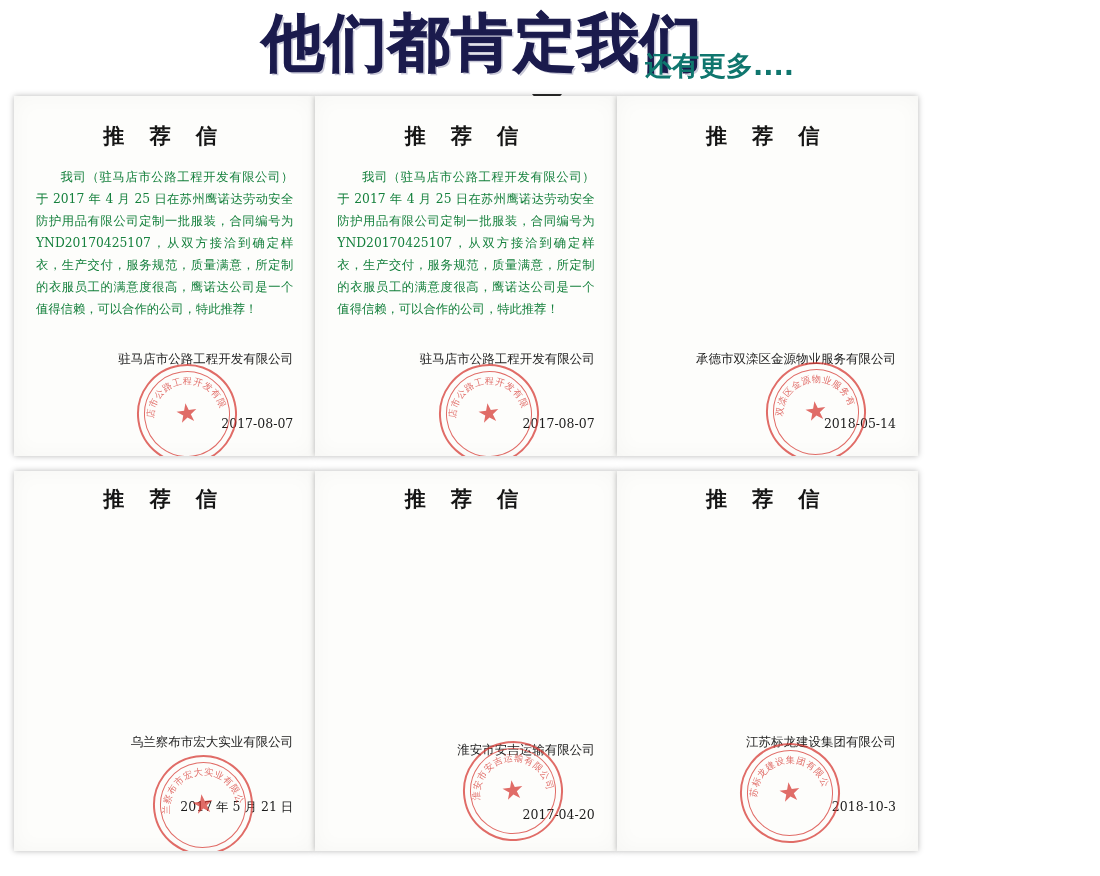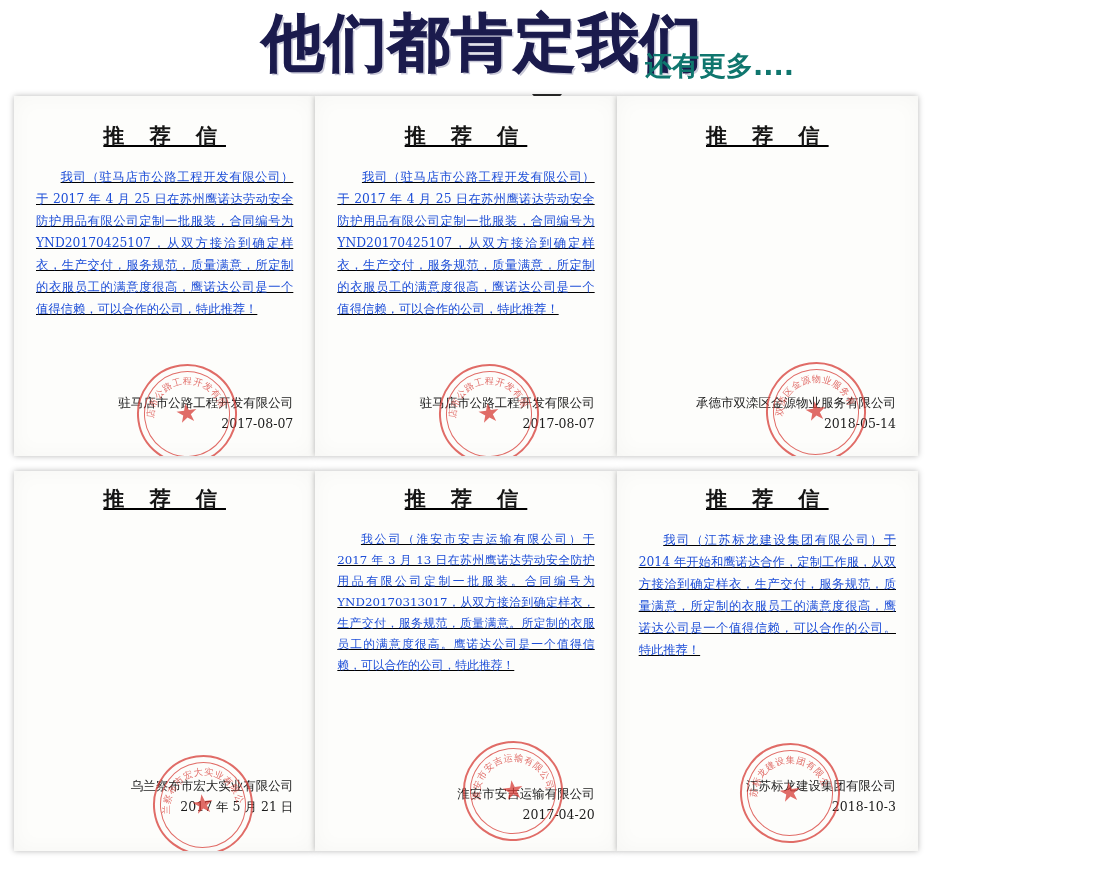--- a/index.html
+++ b/index.html
@@ -54,21 +54,20 @@
     border-right: 15px solid transparent;
     border-top: 18px solid #2a2a2a;
   }
   .arrow-top { left: 532px; top: 94px; }
   .arrow-mid { left: 547px; top: 742px; }
 
   
   .grid {
     position: relative;
     width: 932px;
-    text-decoration: underline;
   }
   .row {
     display: flex;
     justify-content: space-between;
     padding: 0 14px;
     box-sizing: border-box;
   }
   .row-1 { height: 375px; }
   .row-2 { height: 393px; }
 
@@ -91,38 +90,38 @@
     color: #141414;
     margin-top: 26px;
     font-family: "DejaVu Serif", serif;
   }
   .r2 .letter-title { margin-top: 14px; }
 
   .letter-body {
     margin: 16px 22px 0 22px;
     font-size: 12.3px;
     line-height: 22px;
-    color: #1d4ed8;
+    color: #15803d;
     text-align: justify;
     text-indent: 2em;
     font-family: "DejaVu Serif", serif;
   }
   .letter-body.tight { font-size: 11.8px; line-height: 21px; }
 
   .sign {
     position: absolute;
     right: 22px;
     text-align: right;
     font-size: 12.5px;
     line-height: 21px;
     color: #1c1c1c;
     font-family: "DejaVu Serif", serif;
   }
   .sign .company { white-space: nowrap; }
-  .sign .date { white-space: nowrap; }
+  .sign .date { white-space: nowrap; margin-top: 44px; }
 
   
   .stamp {
     position: absolute;
     width: 96px;
     height: 96px;
     border: 2.5px solid #d6352f;
     border-radius: 50%;
     opacity: 0.72;
     transform: rotate(-8deg);
@@ -235,38 +234,36 @@
         <svg class="arc" viewBox="0 0 96 96">
           <path id="a4" d="M 14,52 A 34,34 0 0 1 82,52" fill="none"></path>
           <text><textPath href="#a4" startOffset="50%" text-anchor="middle">乌兰察布市宏大实业有限公司</textPath></text>
         </svg>
         <div class="star">★</div>
       </div>
     </div>
 
     <div class="letter">
       <div class="letter-title">推 荐 信</div>
-      <div class="letter-body tight">我公司（淮安市安吉运输有限公司）于 2017 年 3 月 13 日在苏州鹰诺达劳动安全防护用品有限公司定制一批服装。合同编号为 YND20170313017，从双方接洽到确定样衣，生产交付，服务规范，质量满意。所定制的衣服员工的满意度很高。鹰诺达公司是一个值得信赖，可以合作的公司，特此推荐！</div>
       <div class="sign" style="bottom:26px;">
         <div class="company">淮安市安吉运输有限公司</div>
         <div class="date">2017-04-20</div>
       </div>
       <div class="stamp" style="right:54px; bottom:10px;">
         <div class="ring"></div>
         <svg class="arc" viewBox="0 0 96 96">
           <path id="a5" d="M 14,52 A 34,34 0 0 1 82,52" fill="none"></path>
           <text><textPath href="#a5" startOffset="50%" text-anchor="middle">淮安市安吉运输有限公司</textPath></text>
         </svg>
         <div class="star">★</div>
       </div>
     </div>
 
     <div class="letter">
       <div class="letter-title">推 荐 信</div>
-      <div class="letter-body">我司（江苏标龙建设集团有限公司）于 2014 年开始和鹰诺达合作，定制工作服，从双方接洽到确定样衣，生产交付，服务规范，质量满意，所定制的衣服员工的满意度很高，鹰诺达公司是一个值得信赖，可以合作的公司。特此推荐！</div>
       <div class="sign" style="bottom:34px;">
         <div class="company">江苏标龙建设集团有限公司</div>
         <div class="date">2018-10-3</div>
       </div>
       <div class="stamp" style="right:78px; bottom:8px;">
         <div class="ring"></div>
         <svg class="arc" viewBox="0 0 96 96">
           <path id="a6" d="M 14,52 A 34,34 0 0 1 82,52" fill="none"></path>
           <text><textPath href="#a6" startOffset="50%" text-anchor="middle">江苏标龙建设集团有限公司</textPath></text>
         </svg>

